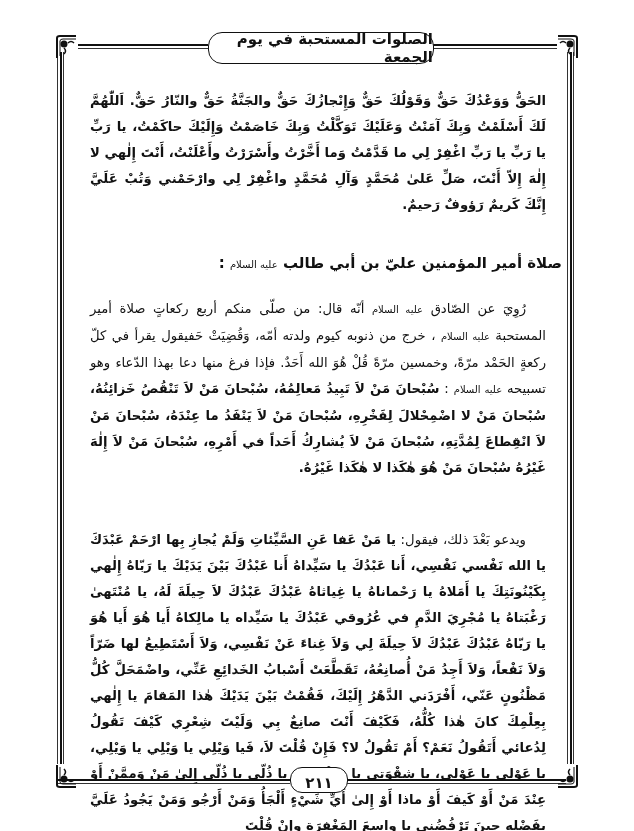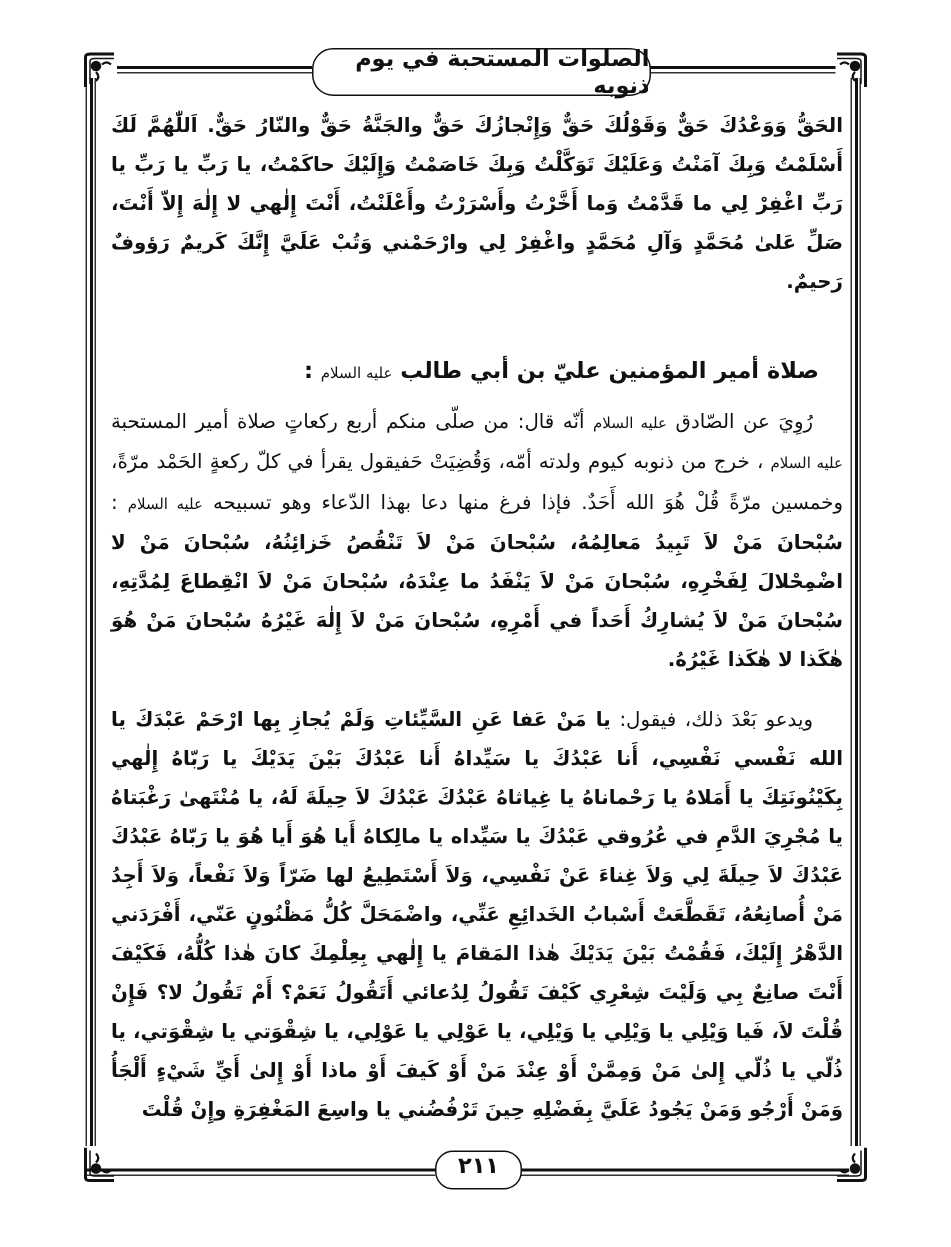--- a/index.html
+++ b/index.html
@@ -34,34 +34,34 @@
 
   .title-box {
     position: absolute; left: 208px; top: 32px; width: 224px; height: 30px;
     border: 1.5px solid #111; border-radius: 14px; background: #fff;
     display: flex; align-items: center; justify-content: center;
     font-family: "DejaVu Sans", sans-serif; font-weight: bold; font-size: 15px;
   }
   .page-num-box {
     position: absolute; left: 290px; top: 767px; width: 56px; height: 24px;
     border: 1.5px solid #111; border-radius: 12px; background: #fff;
-    display: flex; align-items: flex-start; justify-content: center;
+    display: flex; align-items: flex-end; justify-content: center;
     font-weight: bold; font-size: 15px;
   }
 
   .content {
     position: absolute; left: 74px; top: 72px; width: 488px;
     direction: rtl; text-align: justify;
     font-family: "DejaVu Sans", sans-serif;
   }
-  .para { font-size: 13.2px; line-height: 26px; margin: 0; text-align-last: right; }
+  .para { font-size: 13.2px; line-height: 26px; margin: 16px; text-align-last: right; }
   .para.bold { font-weight: bold; }
   .para.normal { font-weight: normal; }
   .para.indent { text-indent: 20px; }
-  .heading { font-size: 15px; font-weight: bold; margin: 30px 16px 4px 0; line-height: 30px; }
+  .heading { font-size: 15px; font-weight: bold; margin: 30px 0 4px 0; line-height: 30px; }
   .gap { height: 14px; }
   .honor { font-size: 10px; font-weight: normal; }
 </style>
 </head>
 <body>
 
 <div class="frame-left"></div>
 <div class="frame-right"></div>
 <div class="hline top-left-line"></div>
 <div class="hline top-right-line"></div>
@@ -99,21 +99,21 @@
   <svg viewBox="0 0 22 24" style="transform:scale(-1,-1)">
       <path d="M3 24 V4 Q3 2 6 2 H22" stroke="#111" stroke-width="2" fill="none"></path>
       <path d="M6 22 V7 Q6 5 9 5 H22" stroke="#111" stroke-width="1" fill="none"></path>
       <circle cx="10" cy="10" r="3.5" fill="#111"></circle>
       <path d="M10 14 q3 3 0 6" stroke="#111" stroke-width="1.5" fill="none"></path>
       <path d="M14 9 q3 -3 6 0" stroke="#111" stroke-width="1.5" fill="none"></path>
     </svg>
 </div>
 
 <div class="title-box">
-  <span dir="rtl">الصلوات المستحبة في يوم ذنوبه</span>
+  <span dir="rtl">الصلوات المستحبة في يوم الجمعة</span>
 </div>
 
 <div class="content">
   <p class="para bold">الحَقُّ وَوَعْدُكَ حَقٌّ وَقَوْلُكَ حَقٌّ وَإِنْجازُكَ حَقٌّ والجَنَّةُ حَقٌّ والنّارُ حَقٌّ. اَللّٰهُمَّ لَكَ أَسْلَمْتُ وَبِكَ آمَنْتُ وَعَلَيْكَ تَوَكَّلْتُ وَبِكَ خَاصَمْتُ وَإِلَيْكَ حاكَمْتُ، يا رَبِّ يا رَبِّ يا رَبِّ اغْفِرْ لِي ما قَدَّمْتُ وَما أَخَّرْتُ وأَسْرَرْتُ وأَعْلَنْتُ، أَنْتَ إِلٰهي لا إِلٰهَ إِلاّ أَنْتَ، صَلِّ عَلىٰ مُحَمَّدٍ وَآلِ مُحَمَّدٍ واغْفِرْ لِي وارْحَمْني وَتُبْ عَلَيَّ إِنَّكَ كَريمٌ رَؤوفٌ رَحيمٌ.</p>
 
   <div class="heading">
     <span>صلاة أمير المؤمنين عليّ بن أبي طالب</span>
     <span class="honor">عليه السلام</span><span> :</span>
   </div>
 

